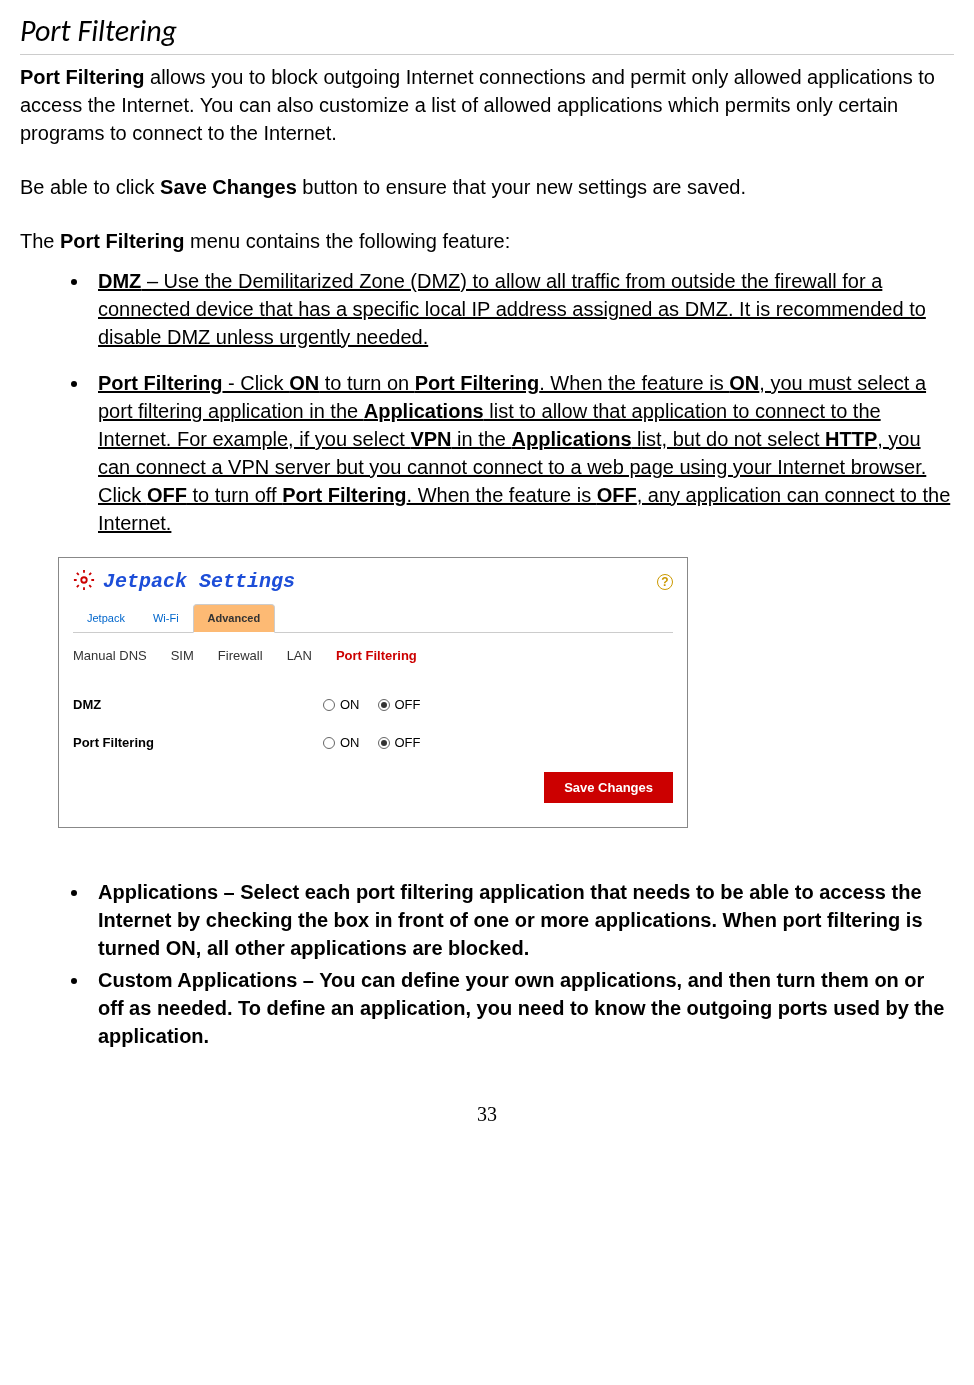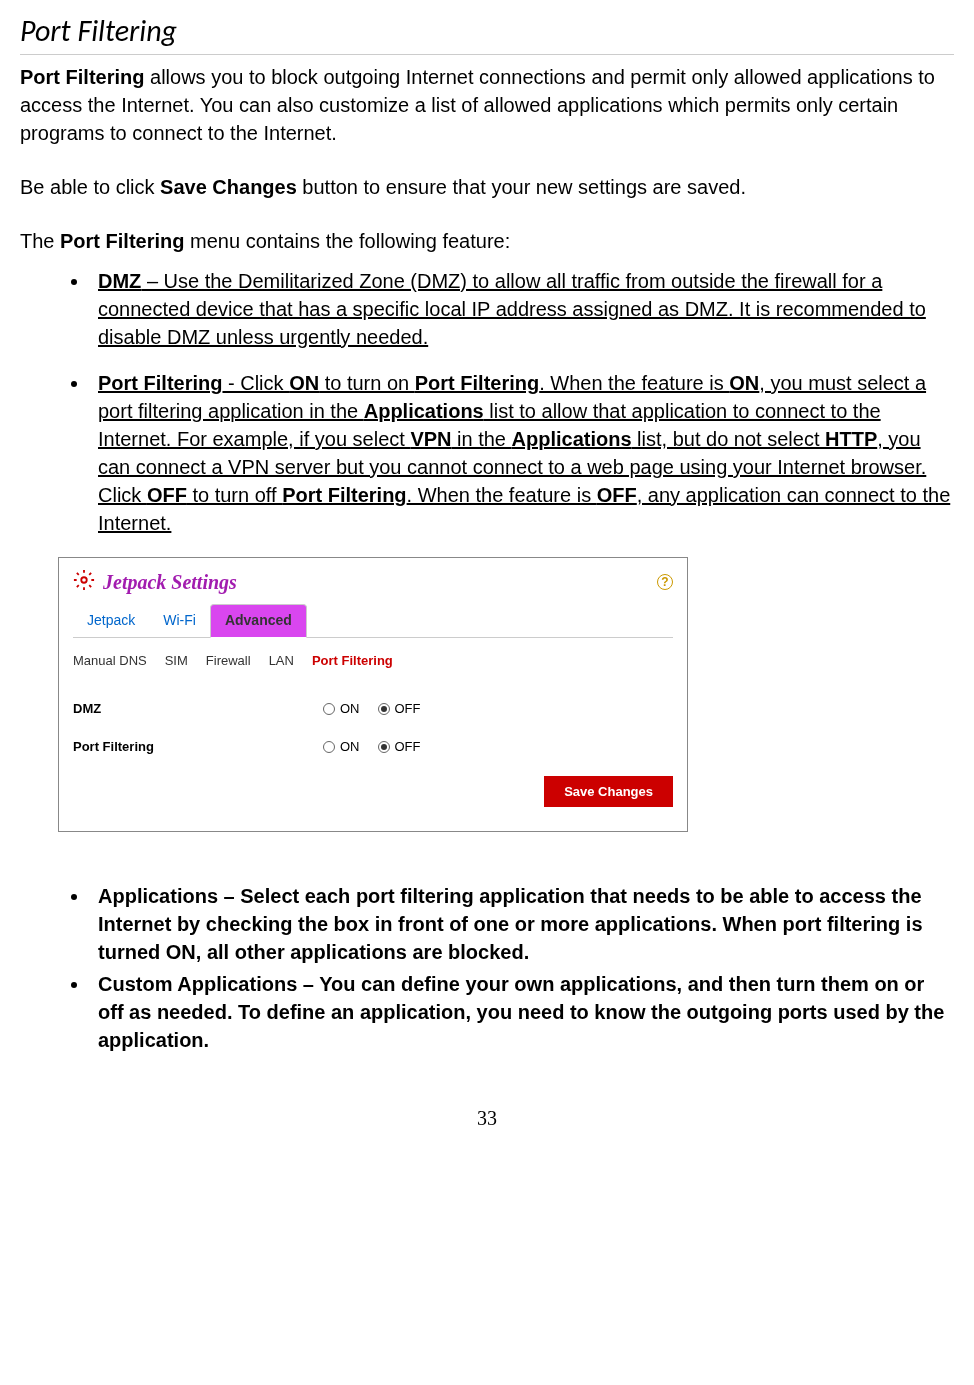--- a/index.html
+++ b/index.html
@@ -64,22 +64,22 @@
       padding: 10px 14px 24px 14px;
       font-size: 15px;
     }
     .ui-header {
       display: flex;
       align-items: center;
       gap: 8px;
       margin-bottom: 8px;
     }
     .ui-title {
-      color: #a21caf;
-      font-family: Liberation Serif, serif;
+      color: #1d4ed8;
+      font-family: Liberation Mono, monospace;
       font-weight: bold;
       font-style: italic;
       font-size: 20px;
     }
     .gear-icon svg {
       width: 22px;
       height: 22px;
     }
     .help-icon {
       margin-left: auto;
@@ -96,36 +96,36 @@
     }
     .tab-row {
       display: flex;
       align-items: flex-end;
       gap: 0;
       border-bottom: 1px solid #ccc;
       margin-bottom: 14px;
     }
     .tab {
       padding: 6px 14px;
-      font-size: 14px;
+      font-size: 11px;
       color: #0066cc;
       cursor: pointer;
     }
     .tab.active {
       color: #333;
       border: 1px solid #ccc;
       border-bottom: 1px solid #fff;
       border-radius: 4px 4px 0 0;
       margin-bottom: -1px;
-      background: #d946ef;
+      background: #fdba74;
       font-weight: bold;
     }
     .subtab-row {
       display: flex;
-      gap: 18px;
+      gap: 24px;
       margin-bottom: 30px;
       font-size: 13px;
     }
     .subtab {
       color: #333;
       cursor: pointer;
     }
     .subtab.active {
       color: #c00;
       font-weight: bold;

